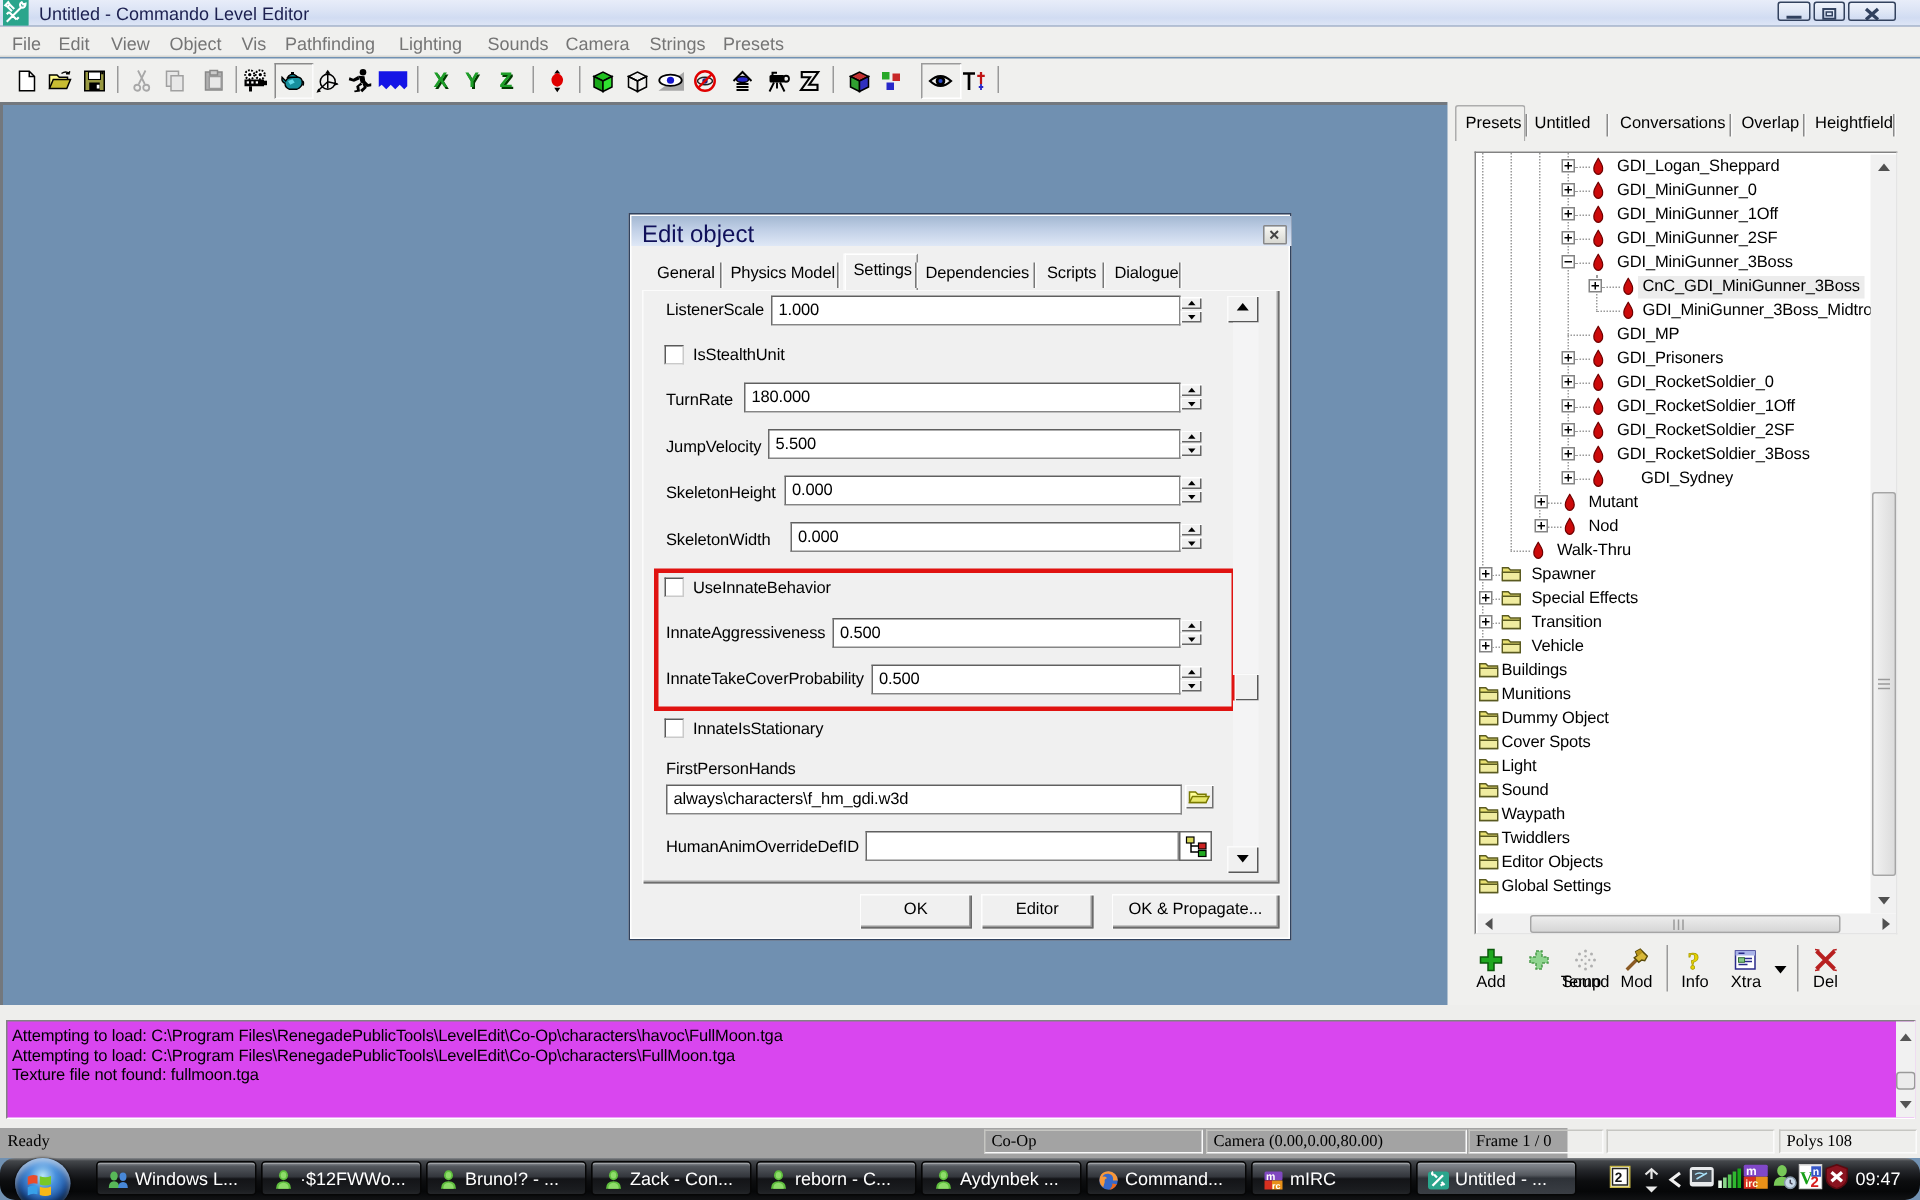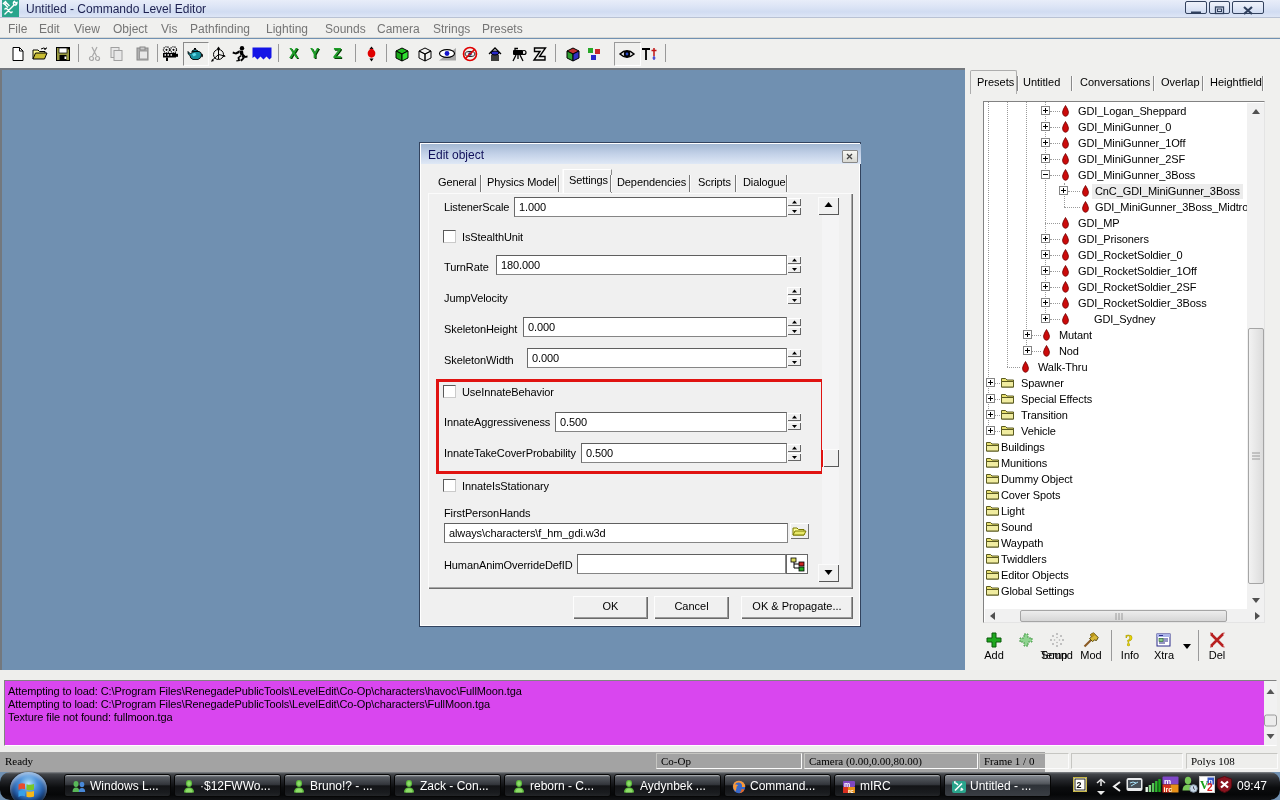--- a/index.html
+++ b/index.html
@@ -57,21 +57,21 @@
 .tbtn { position:absolute; top:2px; height:23px; border:1px solid #060606;
   border-radius:3px; background:linear-gradient(180deg,#90949a 0%,#54585e 12%,#33363c 45%,#131417 52%,#1a1c1f 85%,#232528 100%);
   box-shadow:inset 0 1px 0 rgba(255,255,255,.25); color:#fff; font-size:12px; }
 .tbtn .lbl { position:absolute; left:25px; top:4px; white-space:nowrap; }
 
 
 #dialog { left:419px; top:142px; width:442px; height:485px;
   background:#f0f0f0; border:1px solid #32435e; box-shadow:inset 0 0 0 1px #fff; }
 #dlgtitle { left:1px; top:1px; width:440px; height:20px;
   background:linear-gradient(180deg,#a3b8d2 0%,#c0cfe6 45%,#dfe8f6 100%); }
-#dlgtitle span { position:absolute; left:7px; top:4px; font-size:12px; color:#10105a;text-align:center; }
+#dlgtitle span { position:absolute; left:7px; top:4px; font-size:16px; color:#10105a;text-align:center; }
 .field-label { position:absolute; font-size:11px; color:#000; letter-spacing:-0.1px; }
 .tinput { position:absolute; height:20px; background:#fff; border:1px solid #858585;
   border-top-color:#5f5f5f; border-left-color:#6a6a6a; font-size:11px; padding:3px 0 0 4px; color:#000; letter-spacing:-0.1px;}
 .spin { position:absolute; width:16px; height:19px; }
 .chk { position:absolute; width:13px; height:13px; background:#fff;
   border:1px solid; border-color:#5a5a5a #cacaca #cacaca #5a5a5a; }
 .btn3d { position:absolute; background:#f0f0f0; font-size:11px; text-align:center; color:#000;
   box-shadow:inset 1px 1px 0 #fdfdfd, inset -1px -1px 0 #6a6a6a, inset -2px -2px 0 #9a9a9a; }
 .tabsep { position:absolute; top:32px; width:1px; height:17px; background:#777;
   box-shadow:1px 0 0 #fbfbfb; }
@@ -850,20 +850,21 @@
   <span class="field-label" style="left:24px;top:118px;">TurnRate</span>
   <div class="tinput" style="left:76px;top:112px;width:291px;">180.000</div>
   <div class="spin" style="left:367px;top:112px;">
       <svg width="16" height="19">
         <path d="M7.5 3.5 L10 6.5 L5 6.5 Z" fill="#000"></path>
         <path d="M7.5 16 L10 13 L5 13 Z" fill="#000"></path>
       </svg>
     </div>
 
   <span class="field-label" style="left:24px;top:149px;">JumpVelocity</span>
+  <div class="tinput" style="left:92px;top:143px;width:275px;">5.500</div>
   <div class="spin" style="left:367px;top:143px;">
       <svg width="16" height="19">
         <path d="M7.5 3.5 L10 6.5 L5 6.5 Z" fill="#000"></path>
         <path d="M7.5 16 L10 13 L5 13 Z" fill="#000"></path>
       </svg>
     </div>
 
   <span class="field-label" style="left:24px;top:180px;">SkeletonHeight</span>
   <div class="tinput" style="left:103px;top:174px;width:264px;">0.000</div>
   <div class="spin" style="left:367px;top:174px;">
@@ -932,15 +933,15 @@
         <path d="M10.5 5 L14.5 10 L6.5 10 Z" fill="#000"></path>
       </svg></div>
   <div class="abs" style="left:402px;top:72px;width:17px;height:235px;background:#f4f4f5;"></div>
   <div class="abs" style="left:403px;top:306px;width:16px;height:18px;background:#f0f0f0;box-shadow:inset 1px 1px 0 #fbfbfb,inset -1px -1px 0 #585858;"></div>
   <div class="abs" style="left:402px;top:324px;width:17px;height:97px;background:#f4f4f5;"></div>
   <div class="sbtn" style="left:398px;top:421px;width:21px;height:18px;"><svg width="21" height="16">
         <path d="M10.5 11 L14.5 6 L6.5 6 Z" fill="#000"></path>
       </svg></div>
 
   <div class="btn3d" style="left:153px;top:453px;width:75px;height:23px;padding-top:4px;">OK</div>
-  <div class="btn3d" style="left:234px;top:453px;width:75px;height:23px;padding-top:4px;">Cancel</div>
+  <div class="btn3d" style="left:234px;top:453px;width:75px;height:23px;padding-top:4px;">Editor</div>
   <div class="btn3d" style="left:321px;top:453px;width:112px;height:23px;padding-top:4px;">OK &amp; Propagate...</div>
 </div>
 
 </body></html>

